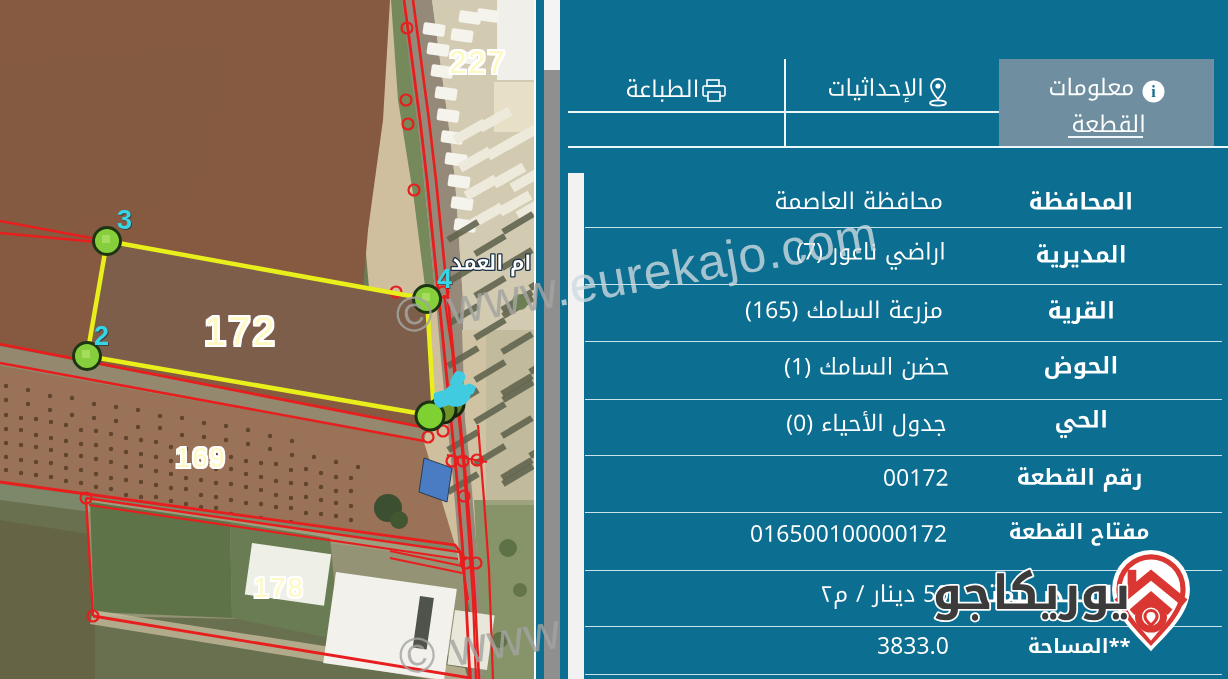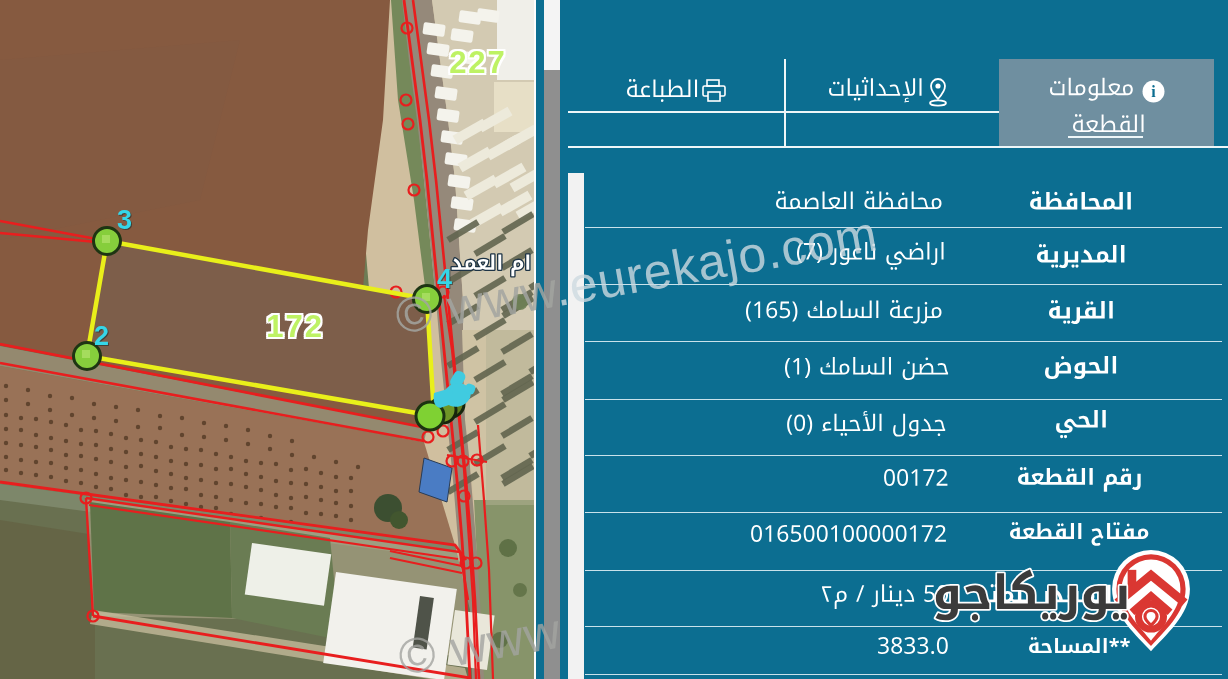--- a/index.html
+++ b/index.html
@@ -1,15 +1,15 @@
 <!DOCTYPE html>
 <html><head><meta charset="utf-8"><style>
 html,body{margin:0;padding:0;width:1228px;height:679px;overflow:hidden;background:#0c6e91;font-family:"Liberation Sans",sans-serif}
 .abs{position:absolute}
-.maplabel{position:absolute;font-weight:bold;color:#bef264;white-space:nowrap;
+.maplabel{position:absolute;font-weight:normal;color:#fef9c3;white-space:nowrap;
  text-shadow:-2px -2px 0 #fff,2px -2px 0 #fff,-2px 2px 0 #fff,2px 2px 0 #fff,0 -2px 0 #fff,0 2px 0 #fff,-2px 0 0 #fff,2px 0 0 #fff}
 .vnum{position:absolute;font-weight:bold;color:#35d6e8;text-shadow:1px 1px 0 rgba(20,40,40,.55)}
 .wm{position:absolute;white-space:nowrap;font-size:50px;letter-spacing:1px;transform-origin:0 0}
 .hline{position:absolute;background:#eef6f8}
 </style></head><body>
 <div class="abs" style="left:0;top:0;width:534px;height:679px;overflow:hidden">
 <svg width="534" height="679" viewBox="0 0 534 679" style="position:absolute;left:0;top:0">
 <rect x="0" y="0" width="534" height="679" fill="#6d7c55"></rect>
 <path d="M355,0 L470,0 L484,679 L430,679 L418,560 L400,430 L370,300 L358,160 Z" fill="#d0bf9f"></path>
 <path d="M0,0 L390,0 L383,120 L368,230 L362,300 L376,356 L402,402 L427,428 L0,346 Z" fill="#865a40"></path>
@@ -282,21 +282,23 @@
 <circle cx="427" cy="299" r="13.5" fill="#86ce3c" stroke="#1e3513" stroke-width="3"></circle>
       <rect x="422" y="293" width="8" height="8" fill="#c0e878" opacity=".55"></rect>
 <g fill="#40cbe0">
         <rect x="452" y="371" width="12" height="17" rx="5" transform="rotate(30 458 379)"></rect>
         <ellipse cx="457" cy="395" rx="14" ry="11.5" transform="rotate(-18 457 395)"></ellipse>
         <path d="M434,393 l17,-5 4,15 -15,5 q-8,-2 -6,-15 Z"></path>
         <rect x="465" y="384" width="10" height="10" rx="4" transform="rotate(20 470 389)"></rect>
       </g>
 </svg>
 <div class="maplabel" style="font-size:31px;left:418px;top:45px;width:120px;text-align:center;letter-spacing:2px">227</div>
-<div class="maplabel" style="font-size:31px;left:204px;top:309px;width:120px;text-align:right;letter-spacing:2px">172</div>
+<div class="maplabel" style="font-size:40px;left:204px;top:309px;width:120px;text-align:left;letter-spacing:2px">172</div>
+<div class="maplabel" style="font-size:27px;left:141px;top:443px;width:120px;text-align:center;letter-spacing:2px">169</div>
+<div class="maplabel" style="font-size:27px;left:219px;top:573px;width:120px;text-align:center;letter-spacing:2px">178</div>
 <div class="vnum" style="font-size:27px;left:117px;top:205px">3</div>
 <div class="vnum" style="font-size:27px;left:94px;top:321px">2</div>
 <div class="vnum" style="font-size:27px;left:437px;top:264px">4</div>
 </div>
 <div class="abs" style="left:534px;top:0;width:2px;height:679px;background:#fdfdfd"></div>
 <div class="abs" style="left:536px;top:0;width:8px;height:679px;background:#0c6e91"></div>
 <div class="abs" style="left:544px;top:0;width:16px;height:679px;background:#f4f4f4"></div>
 <div class="abs" style="left:544px;top:70px;width:16px;height:609px;background:#8f8f8f"></div>
 <div class="abs" style="left:0;top:0;width:560px;height:679px;overflow:hidden;pointer-events:none;z-index:30">
     <div class="wm" style="left:391px;top:289px;transform:rotate(-10deg);color:rgba(162,164,160,.85)">© www.eurekajo.com</div>

